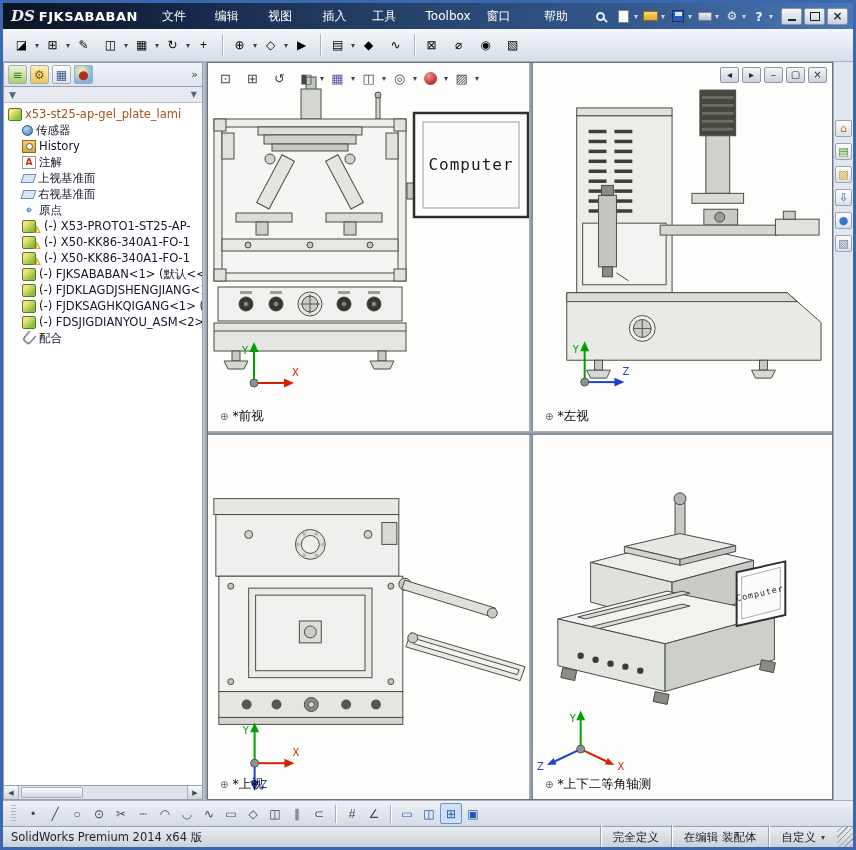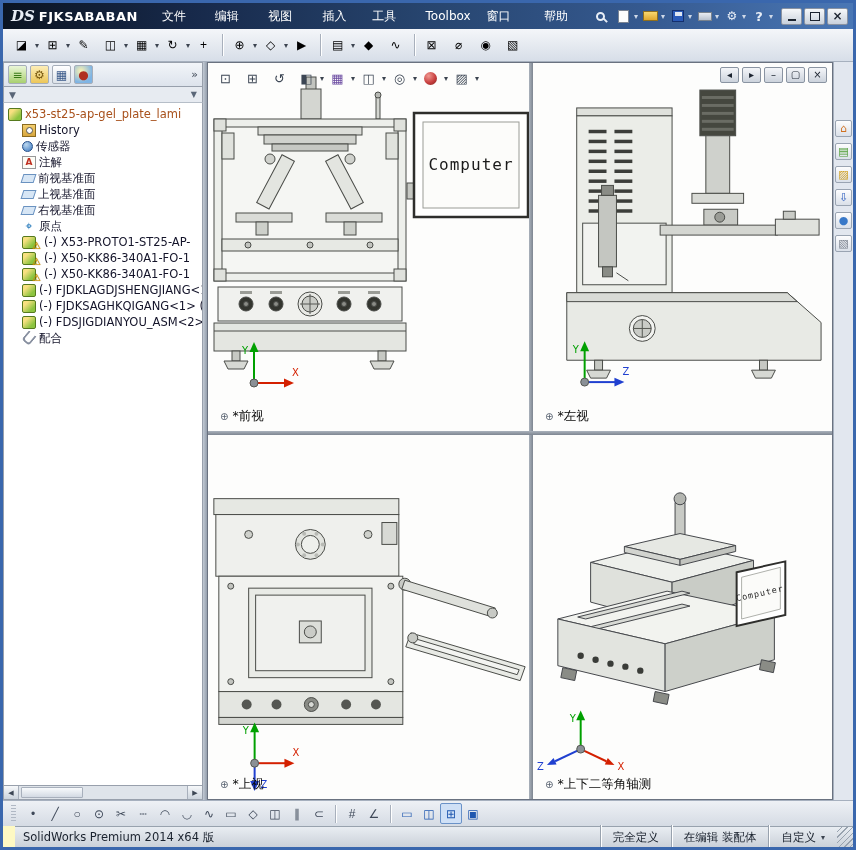--- a/index.html
+++ b/index.html
@@ -125,21 +125,21 @@
   .skwrap { display:flex; align-items:center; }
   .skwrap.sep::before { content:""; width:1px; height:18px; background:#a8b0bc; box-shadow:1px 0 0 #fff; margin:0 5px; }
   .skbtn { width:22px; height:21px; display:flex; align-items:center; justify-content:center; font-size:12px; color:#3e4858;
     border:1px solid transparent; border-radius:2px; background:transparent; }
   .skbtn.sk-blue { color:#2058b0; }
   .skbtn.active { background:#cfe0f6; border-color:#6a92c8; }
   .grip2 { width:5px; height:18px; margin-right:6px; background:repeating-linear-gradient(#b0b8c4 0 1px, transparent 1px 3px); }
 
   
   .statusbar { position:absolute; left:0; right:0; bottom:0; height:21px; background:linear-gradient(#e9edf2,#cbd1d9);
-    border-top:1px solid #98a2ae; display:flex; align-items:center; font-size:11.5px; color:#1a222e;margin-left:12px; }
+    border-top:1px solid #98a2ae; display:flex; align-items:center; font-size:11.5px; color:#1a222e; }
   .status-left { padding:0 8px; white-space:nowrap; }
   .status-spacer { flex:1; }
   .seg { border-left:1px solid #98a2ae; box-shadow:inset 1px 0 0 #fff; padding:12px 12px; height:100%;
     display:flex; align-items:center; gap:5px; white-space:nowrap; }
   .seg .dd2 { font-size:8px; color:#3c4450; }
   .grip { width:16px; height:100%; background:repeating-linear-gradient(135deg, transparent 0 3px, #98a2ae 3px 4px); }
 
   text { font-family:"DejaVu Sans","Liberation Sans",sans-serif; }
   .montext { font-family:"DejaVu Sans Mono","Liberation Mono",monospace; letter-spacing:1px; }
 </style>
@@ -379,50 +379,43 @@
 
         <div class="trow root">
           <span class="ti ti-assembly">
               <span></span>
             </span>
 
           <span class="lbl">x53-st25-ap-gel_plate_lami</span>
         </div>
 
         <div class="trow child">
+          <span class="ti ti-sensor">
+              <span></span>
+            </span>
+
+          <span class="lbl">传感器</span>
+        </div>
+
+        <div class="trow child">
           <span class="ti ti-history">
               <span></span>
             </span>
 
           <span class="lbl">History</span>
-        </div>
-
-        <div class="trow child">
-          <span class="ti ti-sensor">
-              <span></span>
-            </span>
-
-          <span class="lbl">传感器</span>
         </div>
 
         <div class="trow child">
           <span class="ti ti-annotation">
               <span>A</span>
             </span>
 
           <span class="lbl">注解</span>
         </div>
 
-        <div class="trow child">
-          <span class="ti ti-plane">
-              <span></span>
-            </span>
-
-          <span class="lbl">前视基准面</span>
-        </div>
 
         <div class="trow child">
           <span class="ti ti-plane">
               <span></span>
             </span>
 
           <span class="lbl">上视基准面</span>
         </div>
 
         <div class="trow child">
@@ -458,20 +451,27 @@
         </div>
 
         <div class="trow child">
           <span class="ti ti-assembly">
               <span></span>
             </span>
           <span class="warnb warn">⚠</span>
           <span class="lbl">(-) X50-KK86-340A1-FO-1</span>
         </div>
 
+        <div class="trow child">
+          <span class="ti ti-assembly">
+              <span></span>
+            </span>
+
+          <span class="lbl">(-) FJKSABABAN&lt;1&gt; (默认&lt;&lt;</span>
+        </div>
 
         <div class="trow child">
           <span class="ti ti-assembly">
               <span></span>
             </span>
 
           <span class="lbl">(-) FJDKLAGDJSHENGJIANG&lt;1</span>
         </div>
 
         <div class="trow child">

